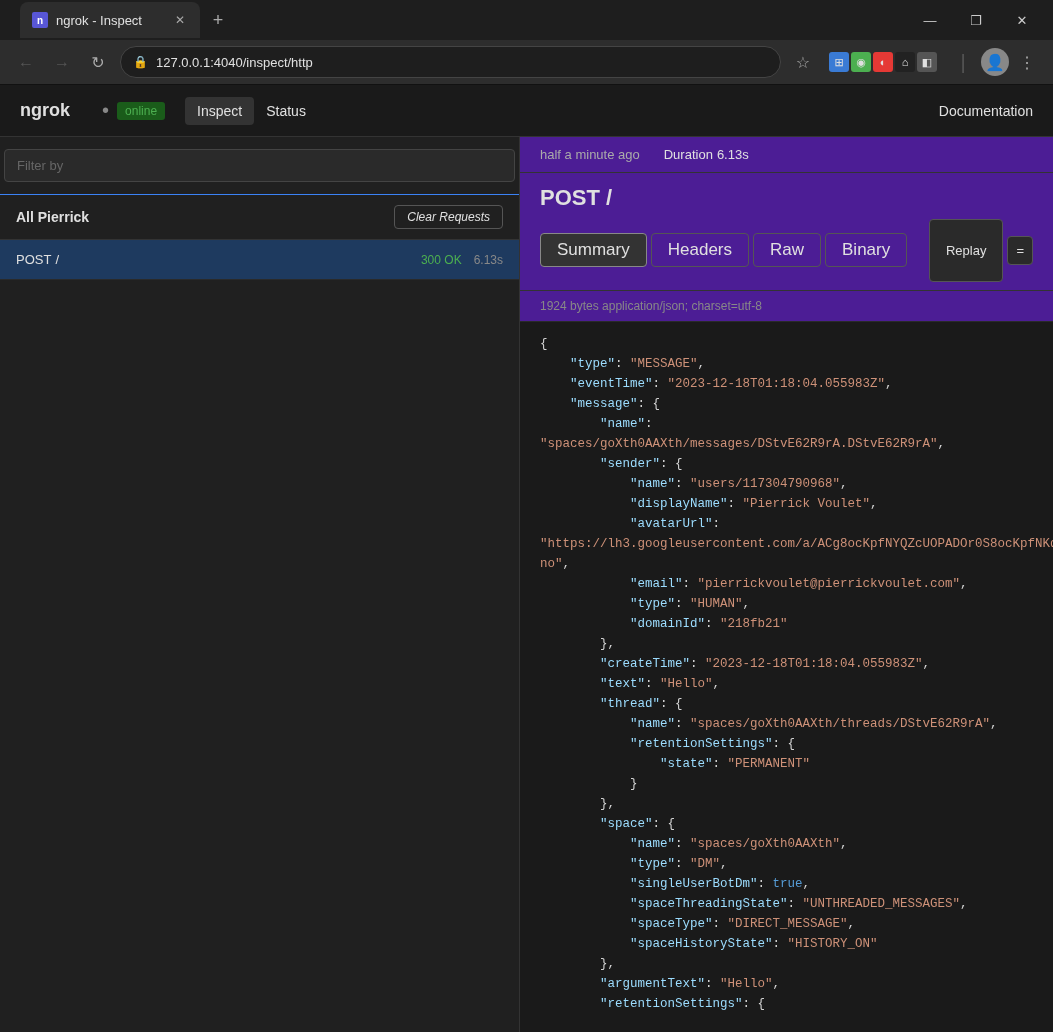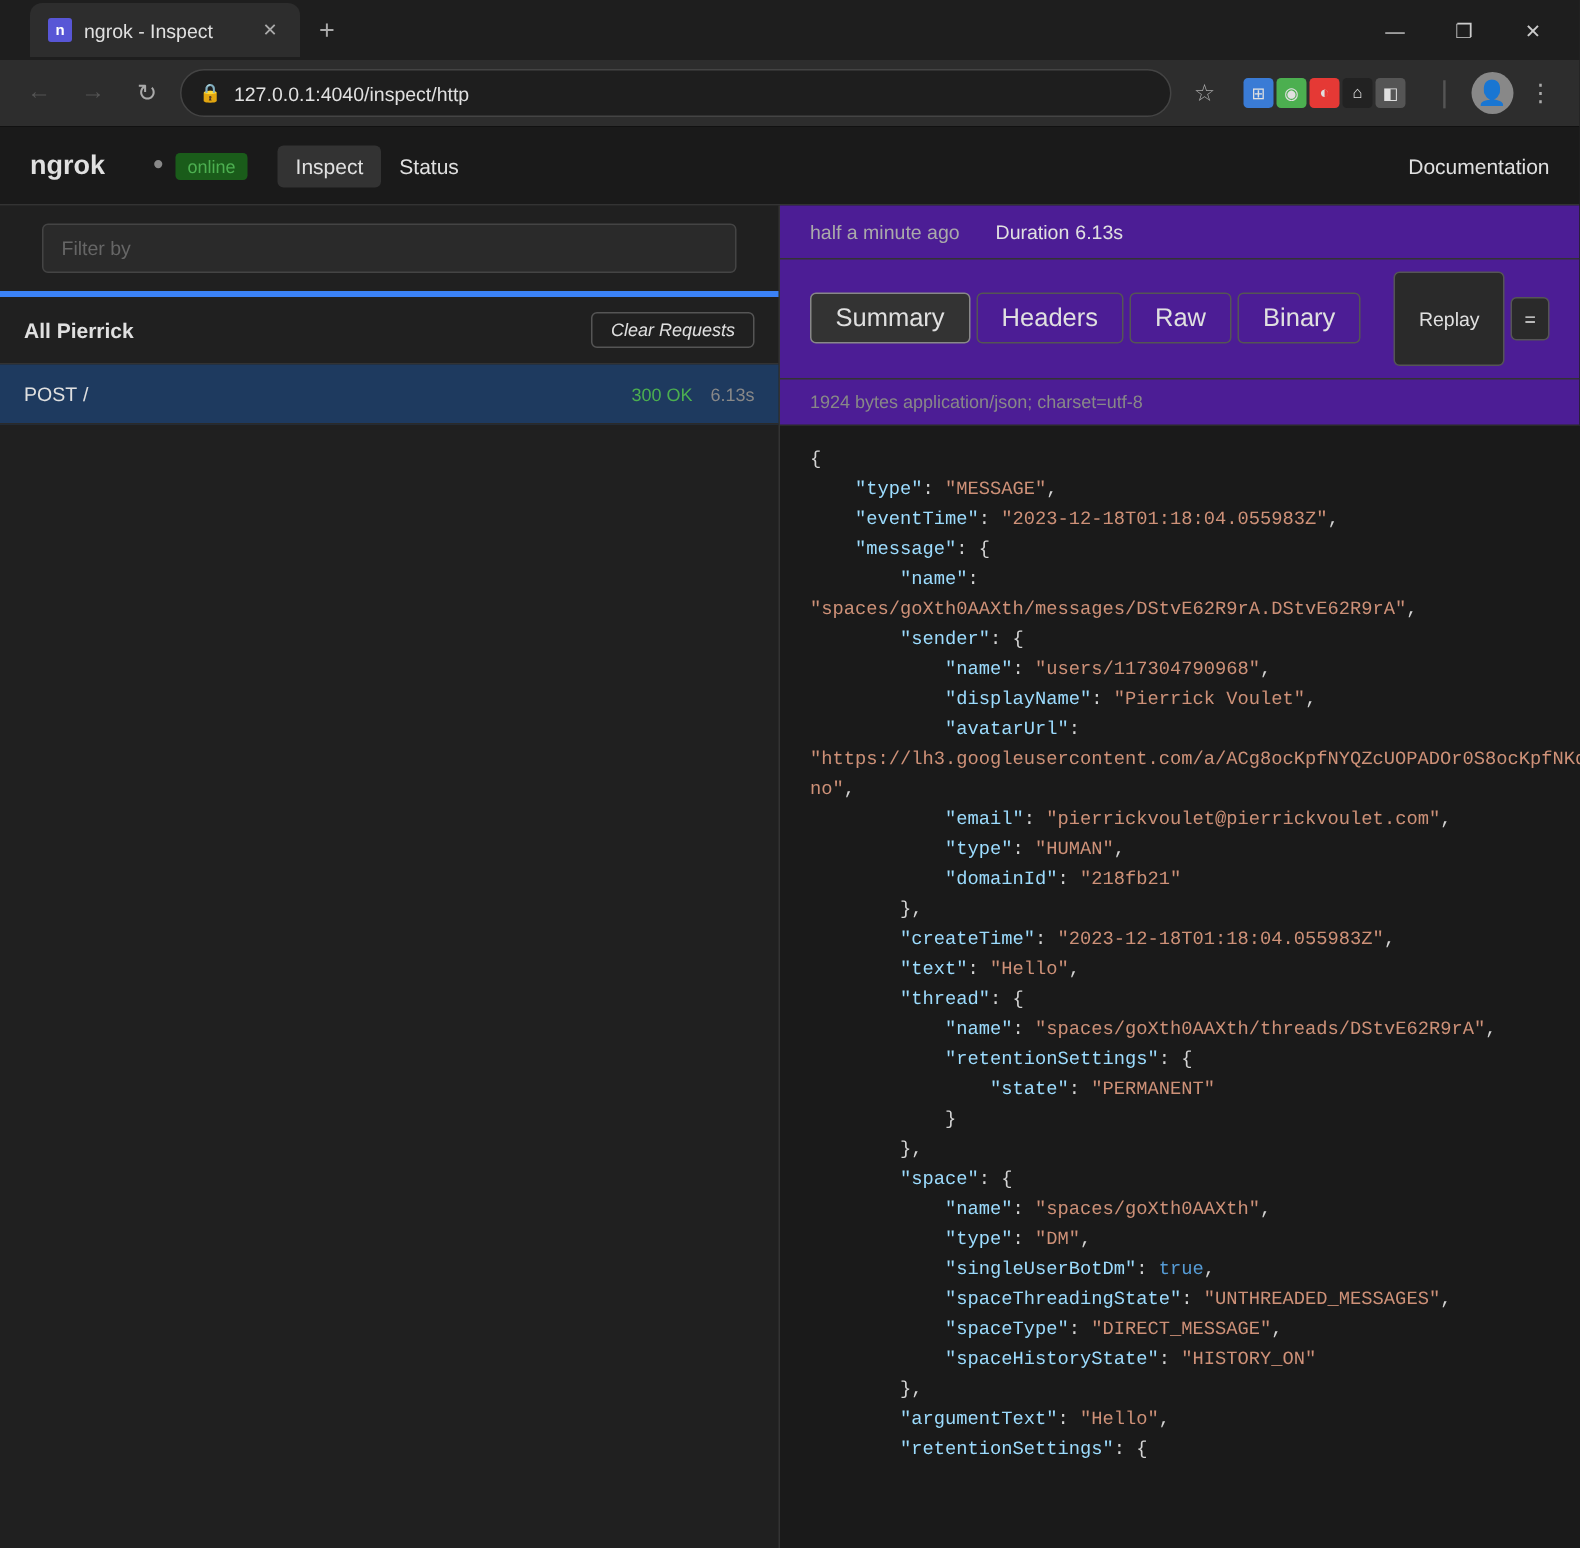--- a/index.html
+++ b/index.html
@@ -208,22 +208,22 @@
     
     .left-panel {
       width: 520px;
       min-width: 520px;
       display: flex;
       flex-direction: column;
       border-right: 1px solid #333;
     }
 
     .filter-bar {
-      padding: 12px 28px;
-      border-bottom: 4px solid #3b82f6;
+      padding: 12px 4px;
+      border-bottom: 1px solid #3b82f6;
     }
 
     .filter-input {
       width: 100%;
       background: #2a2a2a;
       border: 1px solid #444;
       border-radius: 4px;
       padding: 8px 12px;
       color: #e0e0e0;
       font-size: 13px;
@@ -490,20 +490,21 @@
   </div>
 
   <div class="right-panel">
     <div class="detail-header">
       <span class="detail-time">half a minute ago</span>
       <span class="detail-duration">
         <span>Duration</span><span>6.13s</span>
       </span>
     </div>
 
+    <div class="detail-title">POST /</div>
 
     <div class="tab-row">
       <button class="detail-tab active">Summary</button>
       <button class="detail-tab">Headers</button>
       <button class="detail-tab">Raw</button>
       <button class="detail-tab">Binary</button>
       <button class="replay-btn">Replay</button>
       <button class="more-btn">=</button>
     </div>
 

